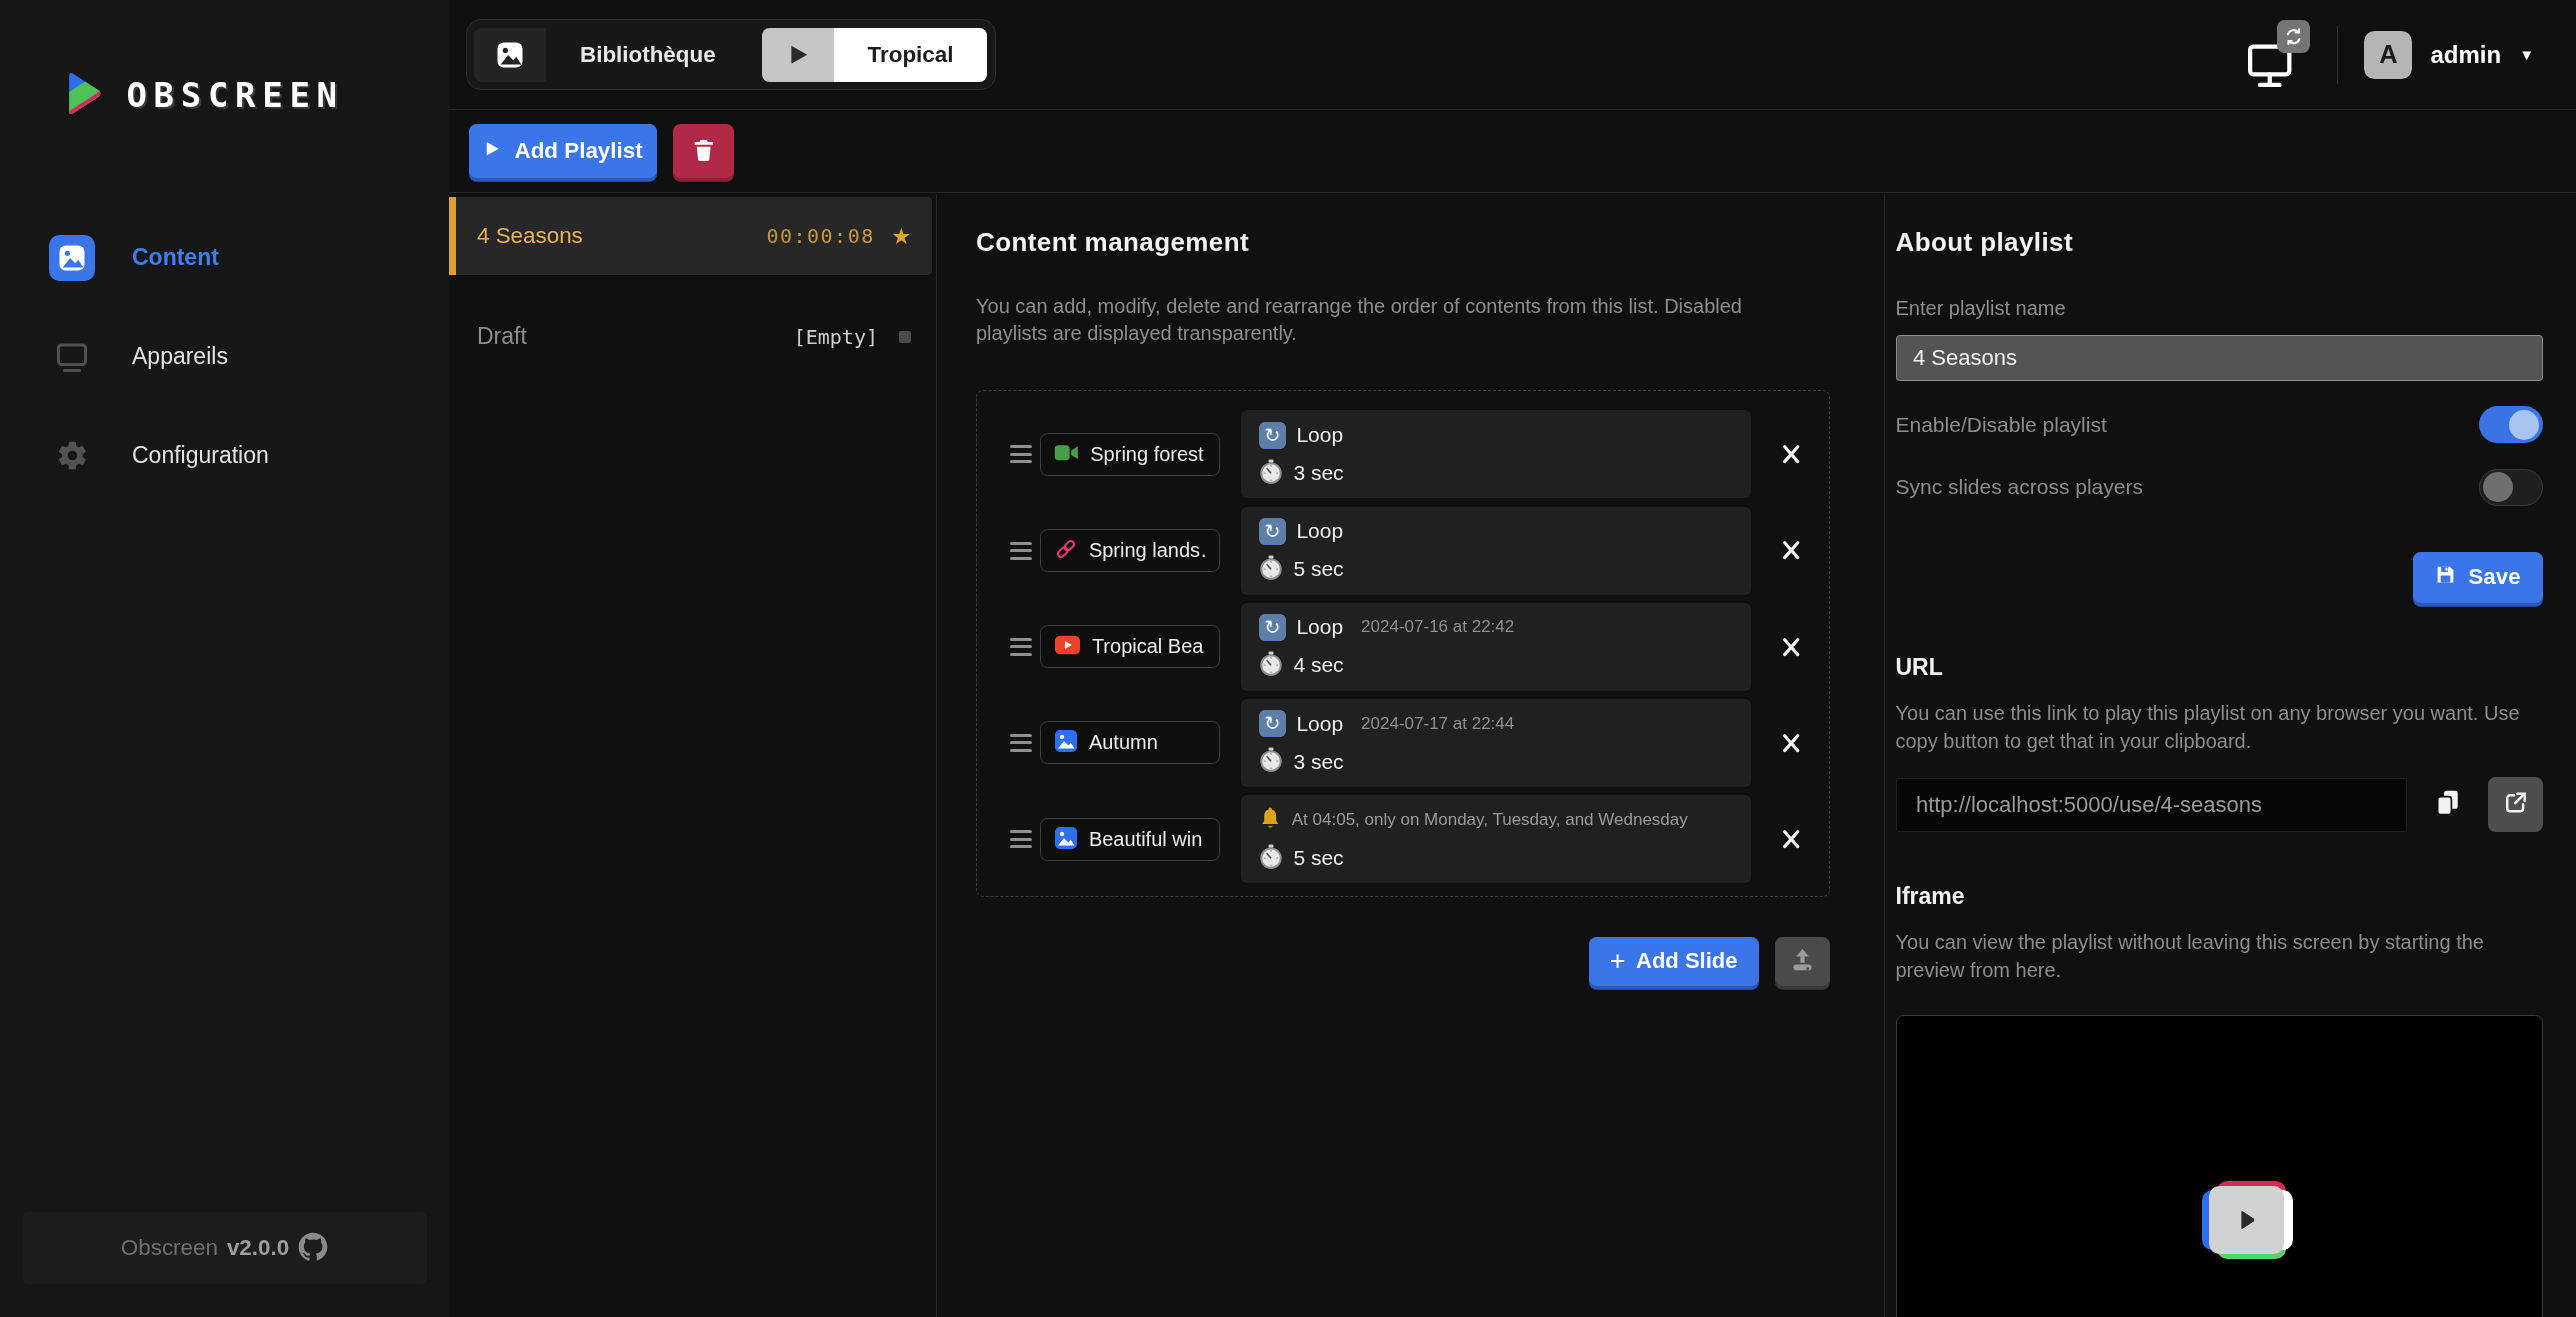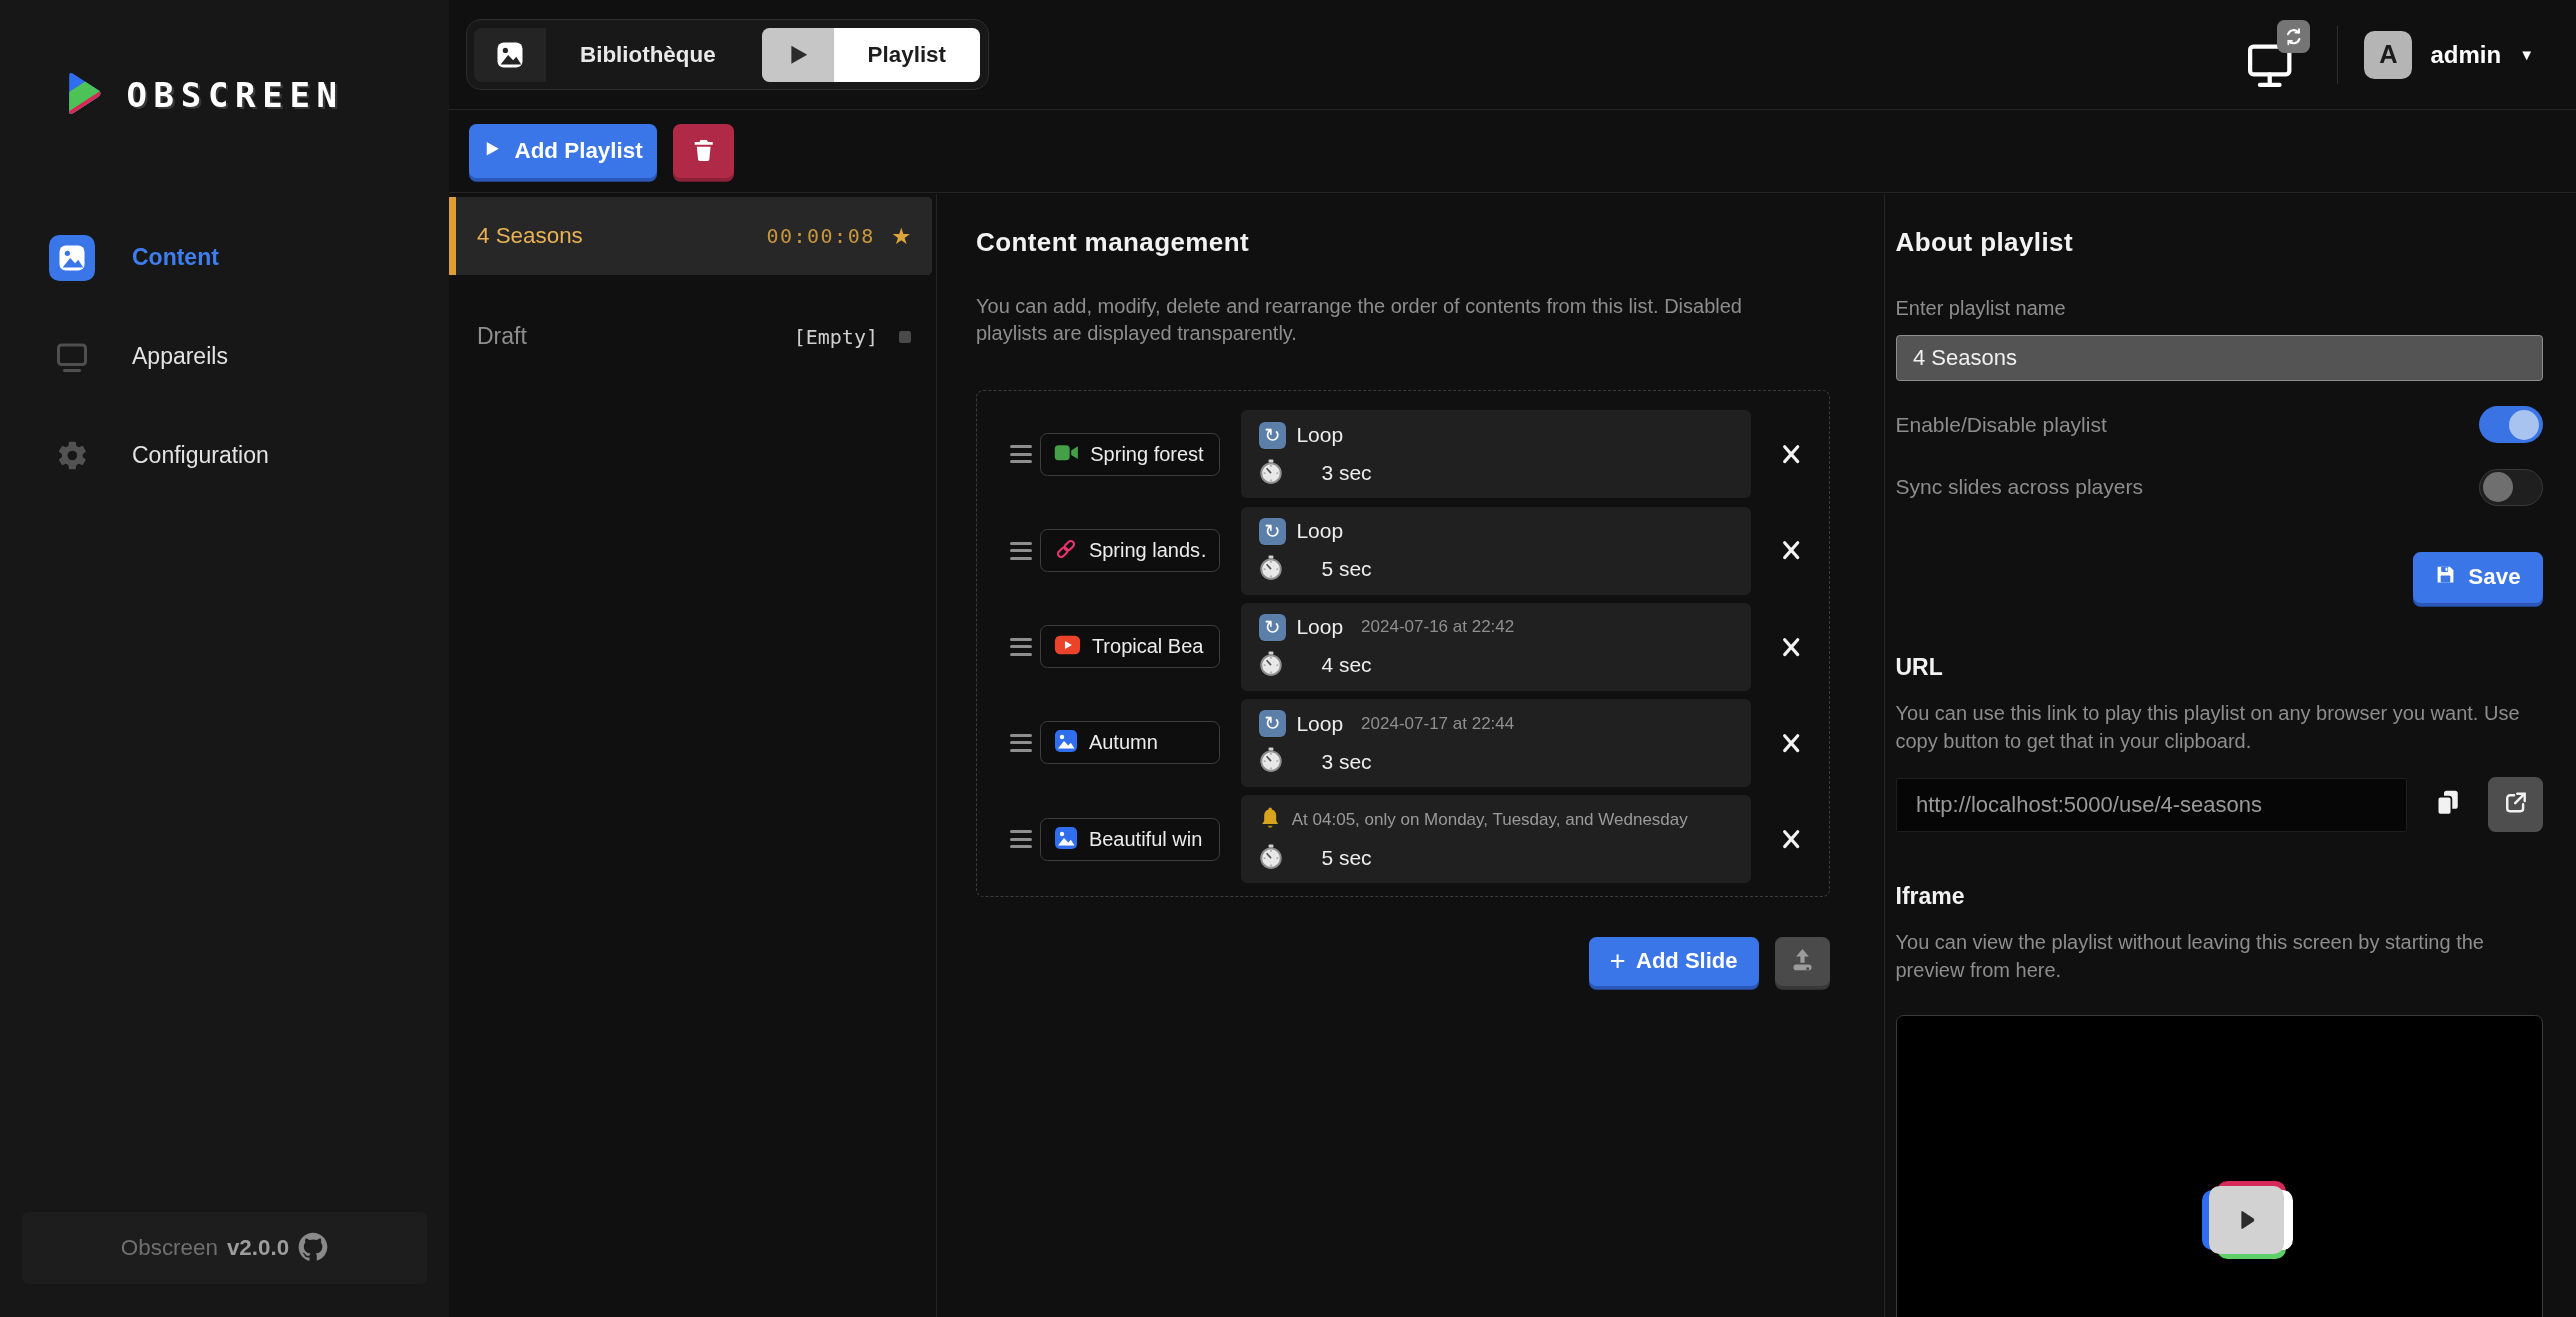--- a/index.html
+++ b/index.html
@@ -64,21 +64,21 @@
   .drag-handle { width:22.4px; display:flex; flex-direction:column; gap:4.5px; cursor:grab; }
   .drag-handle i { display:block; height:3px; background:#8f8f8f; border-radius:1.5px; }
   .slide-chip { margin-left:7.5px; width:180px; height:43px; flex:none; background:#0e0e0e; border:1.5px solid #3f3f3f; border-radius:7.5px; display:flex; align-items:center; gap:10.5px; padding:0 13.5px; cursor:pointer; }
   .chip-label { font-size:20px; color:#ececec; white-space:nowrap; overflow:hidden; }
   .slide-card { margin-left:21px; flex:1; height:88px; background:#202020; border-radius:6px; padding:11.2px 18px; display:flex; flex-direction:column; justify-content:space-between; cursor:pointer; }
   .card-line { display:flex; align-items:center; gap:10.5px; }
   .loop-ico { width:27px; height:27px; border-radius:6px; background:#5b7fa8; color:#ffffff; font-size:19.4px; line-height:27px; text-align:center; flex:none; }
   .mode-label { font-size:21px; color:#ededed; }
   .date-label { font-size:17px; color:#8f8f8f; margin-left:7.5px; }
   .sched-label { font-size:17px; color:#9a9a9a; }
-  .dur-label { font-size:21px; color:#ededed;margin-left:28px; }
+  .dur-label { font-size:21px; color:#ededed; }
   .slide-close { margin-left:18px; width:45px; display:flex; justify-content:center; cursor:pointer; }
   .slides-actions { margin-top:40px; display:flex; justify-content:flex-end; gap:16.5px; }
   .btn-addslide { background:#3a76e8; color:#fff; border:none; border-radius:7.5px; height:49px; display:flex; align-items:center; gap:10.5px; padding:0 21px; font-size:22px; font-weight:bold; font-family:inherit; cursor:pointer; box-shadow:0 3.7px 0 0 #2a57b8; }
   .btn-addslide .plus { font-size:27px; font-weight:normal; }
   .btn-upload { background:#4a4a4a; border:none; border-radius:7.5px; width:55px; height:49px; display:flex; align-items:center; justify-content:center; cursor:pointer; box-shadow:0 3.7px 0 0 #383838; }
 
   
   .col-about { width:691px; padding:33px 33px 0 10.5px; }
   .field-label { margin-top:39px; font-size:20px; color:#8d8d8d; }
   .name-input { margin-top:15px; width:100%; height:46px; background:#545454; border:1.5px solid #8f8f8f; border-radius:3.7px; color:#f0f0f0; font-size:22px; padding:0 16.5px; font-family:inherit; }
@@ -185,21 +185,21 @@
               </svg>
           </span>
           <span class="tab-label-cell">Bibliothèque</span>
         </div>
         <div class="tab active">
           <span class="tab-icon-cell">
             <svg width="25.4" height="25.4" viewBox="0 0 24 24">
                 <path d="M6 3.5 L21 12 L6 20.5 Z" fill="#2b2b2b"></path>
               </svg>
           </span>
-          <span class="tab-label-cell">Playlist</span>
+          <span class="tab-label-cell">Tropical</span>
         </div>
       </div>
       <div class="topbar-right">
         <div class="cast-btn">
           <svg width="54" height="49" viewBox="0 0 32 30" fill="none" stroke="#ffffff" stroke-width="2.6" style="position:absolute;left:0;bottom:0;">
             <rect x="2" y="4" width="24" height="17" rx="2"></rect>
               <path d="M14 21 v5 M8 27.5 h12" stroke-linecap="round"></path>
           </svg>
           <span class="cast-badge">
             <svg width="19.4" height="19.4" viewBox="0 0 24 24" fill="none" stroke="#ffffff" stroke-width="2.6" stroke-linecap="round">

